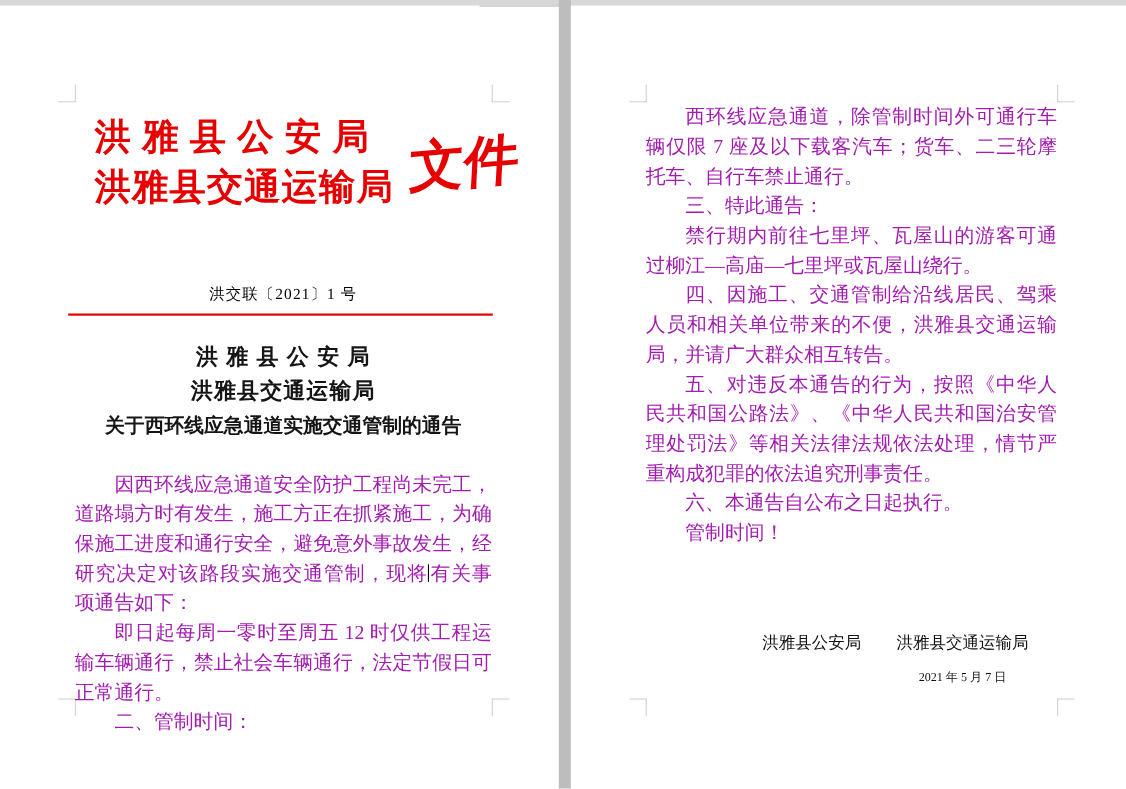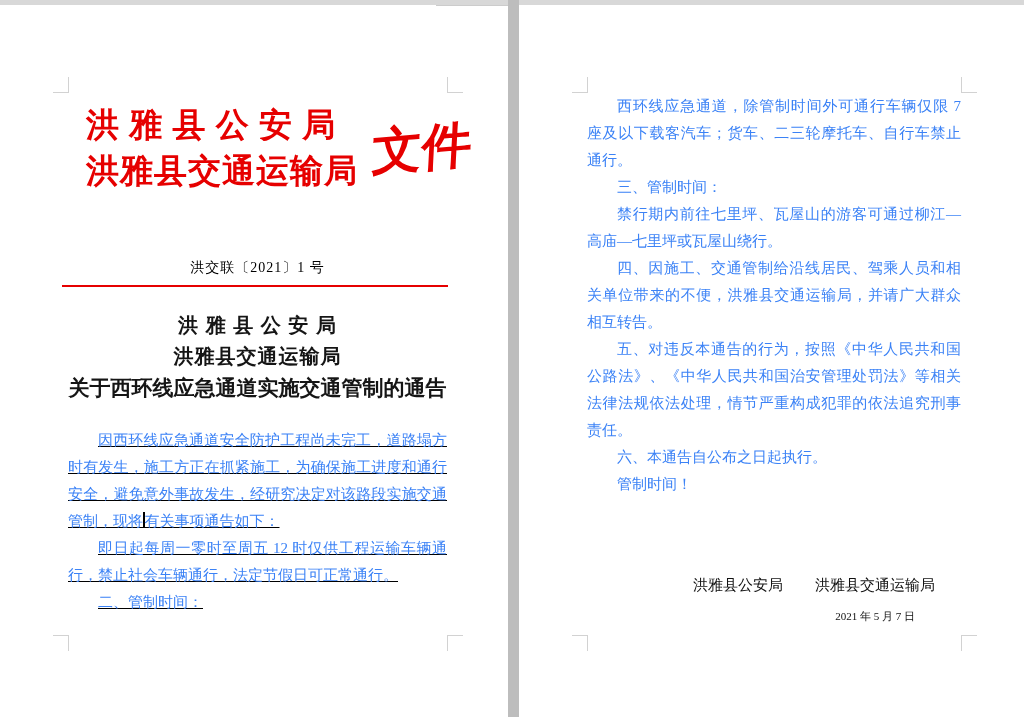--- a/index.html
+++ b/index.html
@@ -66,28 +66,28 @@
     width: 386px; height: 2px; background: #e60000;
   }
 
   
   .doc-title {
     margin-top: 23px; text-align: center; color: #151515;
     font-family: "Liberation Sans", "DejaVu Sans", sans-serif; font-weight: bold;
   }
   .title-l1 { font-size: 20px; line-height: 31px; letter-spacing: 1px; }
   .title-l2 { font-size: 20px; line-height: 31px; letter-spacing: 1px; }
-  .title-l3 { font-size: 21px; line-height: 31px; }
+  .title-l3 { font-size: 18px; line-height: 31px; }
 
   
-  .body-text { margin-top: 24px; text-decoration: underline; }
+  .body-text { margin-top: 24px; }
   .body-text p, .content-right p {
     margin: 0; text-indent: 2em;
-    font-size: 15px; line-height: 27px;
-    text-align: justify; color: #3b82f6;
+    font-size: 18px; line-height: 27px;
+    text-align: justify; color: #a21caf;
   }
   .caret {
     display: inline-block; width: 1.5px; height: 16px;
     background: #000; vertical-align: -2px;
   }
 
   
   .signature {
     margin-top: 76px; padding-right: 26px;
     display: flex; justify-content: flex-end;
@@ -143,21 +143,21 @@
   <div class="page-gap"></div>
 
   <div class="page page-right">
     <div class="crop tl r-tl"></div>
     <div class="crop tr r-tr"></div>
     <div class="crop bl r-bl"></div>
     <div class="crop br r-br"></div>
 
     <div class="content-right">
       <p>西环线应急通道，除管制时间外可通行车辆仅限 7 座及以下载客汽车；货车、二三轮摩托车、自行车禁止通行。</p>
-      <p>三、管制时间：</p>
+      <p>三、特此通告：</p>
       <p>禁行期内前往七里坪、瓦屋山的游客可通过柳江—高庙—七里坪或瓦屋山绕行。</p>
       <p>四、因施工、交通管制给沿线居民、驾乘人员和相关单位带来的不便，洪雅县交通运输局，并请广大群众相互转告。</p>
       <p>五、对违反本通告的行为，按照《中华人民共和国公路法》、《中华人民共和国治安管理处罚法》等相关法律法规依法处理，情节严重构成犯罪的依法追究刑事责任。</p>
       <p>六、本通告自公布之日起执行。</p>
       <p>管制时间！</p>
 
       <div class="signature">
         <div class="sig-issuer1">洪雅县公安局</div>
         <div class="sig-col2">
           <div class="sig-issuer2">洪雅县交通运输局</div>

